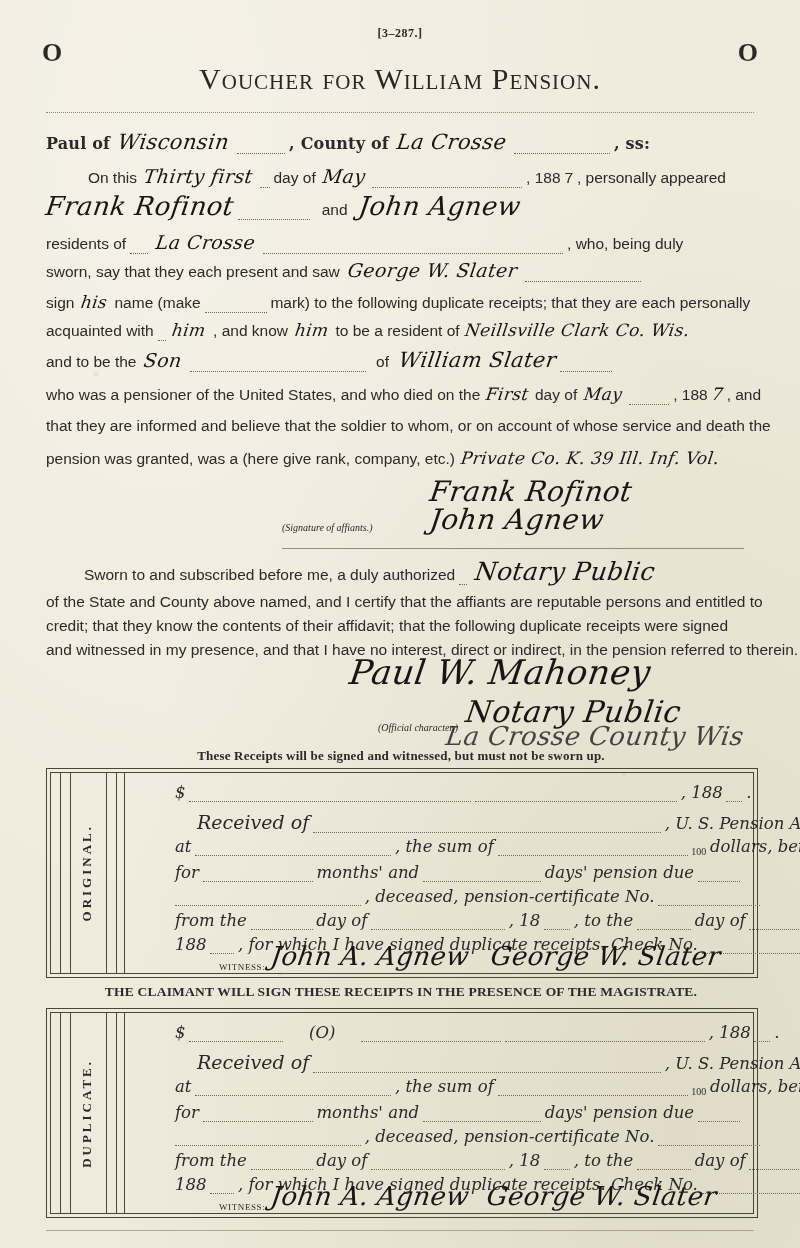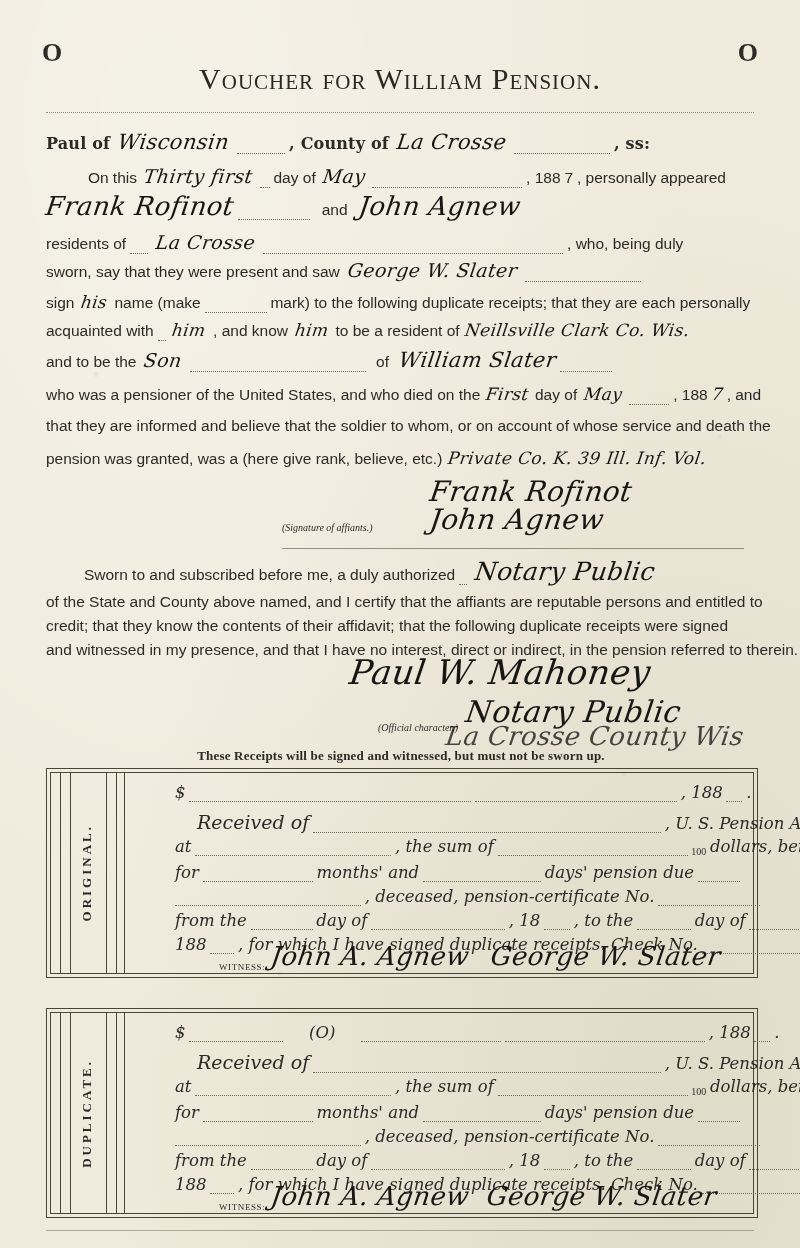--- a/index.html
+++ b/index.html
@@ -153,20 +153,21 @@
   .ink{color:#171613;}
   .faded{opacity:.78;}
 </style>
 </head>
 <body>
 
 <div class="page">
   <div class="noise"></div>
   <div class="sheet">
 
+    <div class="formno">[3–287.]</div>
     <div class="bigO left">O</div>
     <div class="bigO right">O</div>
     <div class="title">Voucher for William Pension.</div>
 
     <div class="rule" style="top:112px;"></div>
 
     <div class="line" style="left:46px;top:132px;">
       <span class="gothic">Paul of</span>
       <span class="hand big ink" style="margin:0 4px;">Wisconsin</span>
       <span class="dots" style="width:48px;"></span>
@@ -198,21 +199,21 @@
 
     <div class="line" style="left:46px;top:232px;">
       <span class="lbl">residents of</span>
       <span class="dots" style="width:18px;"></span>
       <span class="hand md ink" style="margin:0 4px;">La Crosse</span>
       <span class="dots" style="width:300px;"></span>
       <span class="lbl">, who, being duly</span>
     </div>
 
     <div class="line" style="left:46px;top:260px;">
-      <span class="lbl">sworn, say that they were present and saw</span>
+      <span class="lbl">sworn, say that they each present and saw</span>
       <span class="hand md ink" style="margin:0 4px;">George W. Slater</span>
       <span class="dots" style="width:116px;"></span>
     </div>
 
     <div class="line" style="left:46px;top:292px;">
       <span class="lbl">sign</span>
       <span class="hand sm ink" style="margin:0 3px;">his</span>
       <span class="lbl">name (make</span>
       <span class="dots" style="width:62px;"></span>
       <span class="lbl">mark) to the following duplicate receipts; that they are each personally</span>
@@ -246,21 +247,21 @@
       <span class="lbl">, 188</span>
       <span class="hand sm ink">7</span>
       <span class="lbl">, and</span>
     </div>
 
     <div class="line" style="left:46px;top:416px;">
       <span class="lbl">that they are informed and believe that the soldier to whom, or on account of whose service and death the</span>
     </div>
 
     <div class="line" style="left:46px;top:448px;">
-      <span class="lbl">pension was granted, was a (here give rank, believe, etc.)</span>
+      <span class="lbl">pension was granted, was a (here give rank, company, etc.)</span>
       <span class="hand sm ink" style="margin:0 2px;">Private Co. K. 39 Ill. Inf. Vol.</span>
     </div>
 
 
     <div class="line" style="left:430px;top:482px;">
       <span class="hand xl ink" style="font-size:28px;">Frank Rofinot</span>
     </div>
     <div class="line" style="left:282px;top:516px;">
       <span class="tiny-ital">(Signature of affiants.)</span>
     </div>
@@ -372,20 +373,21 @@
         </div>
         <div class="rline" style="left:140px;top:168px;">
           <span class="hand ink" style="font-size:26px;">John A. Agnew</span>
         </div>
         <div class="rline" style="left:360px;top:168px;">
           <span class="hand ink" style="font-size:26px;">George W. Slater</span>
         </div>
       </div>
     </div>
 
+    <div class="claimnote" style="top:984px;">THE CLAIMANT WILL SIGN THESE RECEIPTS IN THE PRESENCE OF THE MAGISTRATE.</div>
 
     <div class="receiptbox" style="top:1008px;height:208px;">
       <div class="inner"></div>
       <div class="stub">
         <div class="bars">
           <span style="left:10px;"></span>
             <span style="left:20px;"></span>
           <span style="left:56px;"></span>
             <span style="left:66px;"></span>
         </div>

